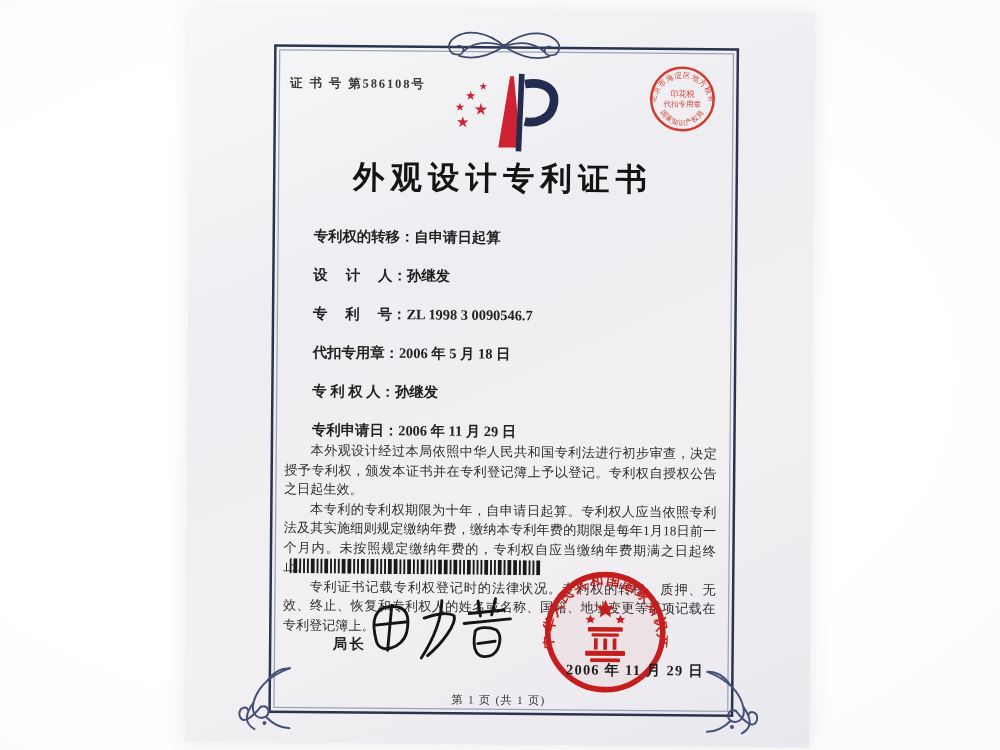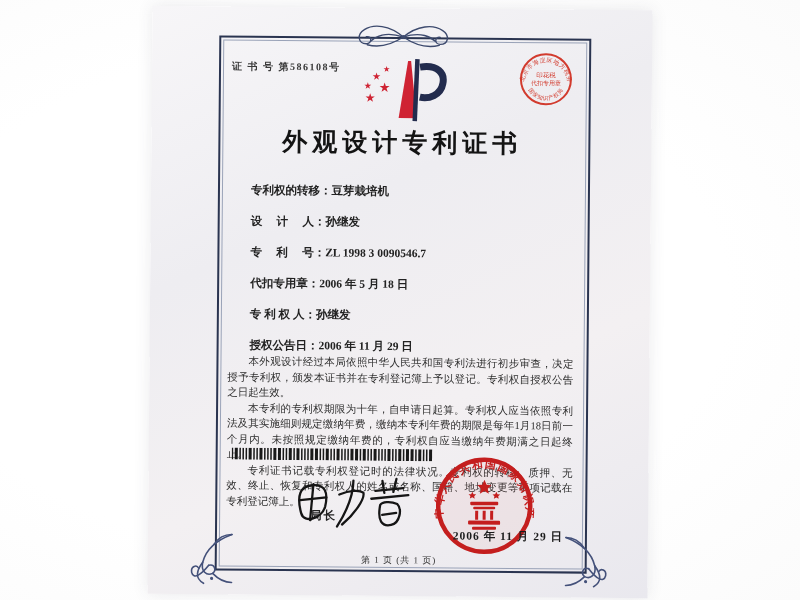--- a/index.html
+++ b/index.html
@@ -20,21 +20,21 @@
   .title{position:absolute;left:67px;top:118px;width:368px;text-align:center;
          font-size:25px;font-weight:bold;letter-spacing:5px;color:#141414;}
   .fields{position:absolute;left:100px;top:168px;width:320px;}
   .field-row{height:31px;line-height:31px;font-size:11.5px;font-weight:600;color:#222;
          white-space:nowrap;}
   .paras{position:absolute;left:78px;top:347px;width:346px;font-size:10.5px;
          line-height:15.5px;color:#2e2e2e;text-align:justify;}
   .paras p{margin:0;text-indent:2em;}
   .barcode-wrap{position:absolute;left:83px;top:439px;width:212px;height:12px;}
   .sig-row{position:absolute;left:118px;top:488px;height:40px;display:flex;align-items:center;}
-  .sig-label{font-size:11.5px;font-weight:600;color:#222;letter-spacing:2px;margin-left:44px;}
+  .sig-label{font-size:11.5px;font-weight:600;color:#222;letter-spacing:2px;}
   .sig-svg{position:absolute;left:25px;top:-24px;}
   .seal{position:absolute;left:286px;top:447px;}
   .seal-date{position:absolute;left:292px;top:520px;width:136px;text-align:center;
          font-size:11.5px;font-weight:bold;color:#1c1c1c;letter-spacing:1px;white-space:nowrap;}
   .footer{position:absolute;left:67px;top:546px;width:368px;text-align:center;
          font-size:9px;color:#333;letter-spacing:1px;}
   .stamp-top{position:absolute;left:365px;top:41px;}
   .ornament-top{position:absolute;left:181px;top:13px;}
   .flourish-bl{position:absolute;left:40px;top:524px;}
   .flourish-br{position:absolute;left:414px;top:524px;transform:scaleX(-1);}
@@ -107,26 +107,26 @@
         <text x="16" y="34" font-size="13">★</text>
       </g>
       <polygon points="45,3 48,3 54,60 36,60" fill="#cf2333"></polygon>
       <rect x="51" y="1" width="4.5" height="62" fill="#232c4e" transform="rotate(2 53 32)"></rect>
       <path d="M 57,9 C 75,6 82,15 80,25 C 78,37 66,41 57,39" fill="none" stroke="#232c4e" stroke-width="7"></path>
     </svg>
 
     <div class="title">外观设计专利证书</div>
 
     <div class="fields">
-      <div class="field-row"><span>专利权的转移：</span><span>豆芽栽培机</span></div>
+      <div class="field-row"><span>专利权的转移：</span><span>自申请日起算</span></div>
       <div class="field-row"><span>设　 计　 人：</span><span>孙继发</span></div>
       <div class="field-row"><span>专　 利　 号：</span><span>ZL 1998 3 0090546.7</span></div>
       <div class="field-row"><span>代扣专用章：</span><span>2006 年 5 月 18 日</span></div>
       <div class="field-row"><span>专 利 权 人：</span><span>孙继发</span></div>
-      <div class="field-row"><span>授权公告日：</span><span>2006 年 11 月 29 日</span></div>
+      <div class="field-row"><span>专利申请日：</span><span>2006 年 11 月 29 日</span></div>
     </div>
 
     <div class="paras">
       <p>本外观设计经过本局依照中华人民共和国专利法进行初步审查，决定授予专利权，颁发本证书并在专利登记簿上予以登记。专利权自授权公告之日起生效。</p>
       <p>本专利的专利权期限为十年，自申请日起算。专利权人应当依照专利法及其实施细则规定缴纳年费，缴纳本专利年费的期限是每年1月18日前一个月内。未按照规定缴纳年费的，专利权自应当缴纳年费期满之日起终止。</p>
       <p>专利证书记载专利权登记时的法律状况。专利权的转移、质押、无效、终止、恢复和专利权人的姓名或名称、国籍、地址变更等事项记载在专利登记簿上。</p>
     </div>
 
     <div class="barcode-wrap">
       <svg id="barcode-svg" width="212" height="12" viewBox="0 0 212 12">

